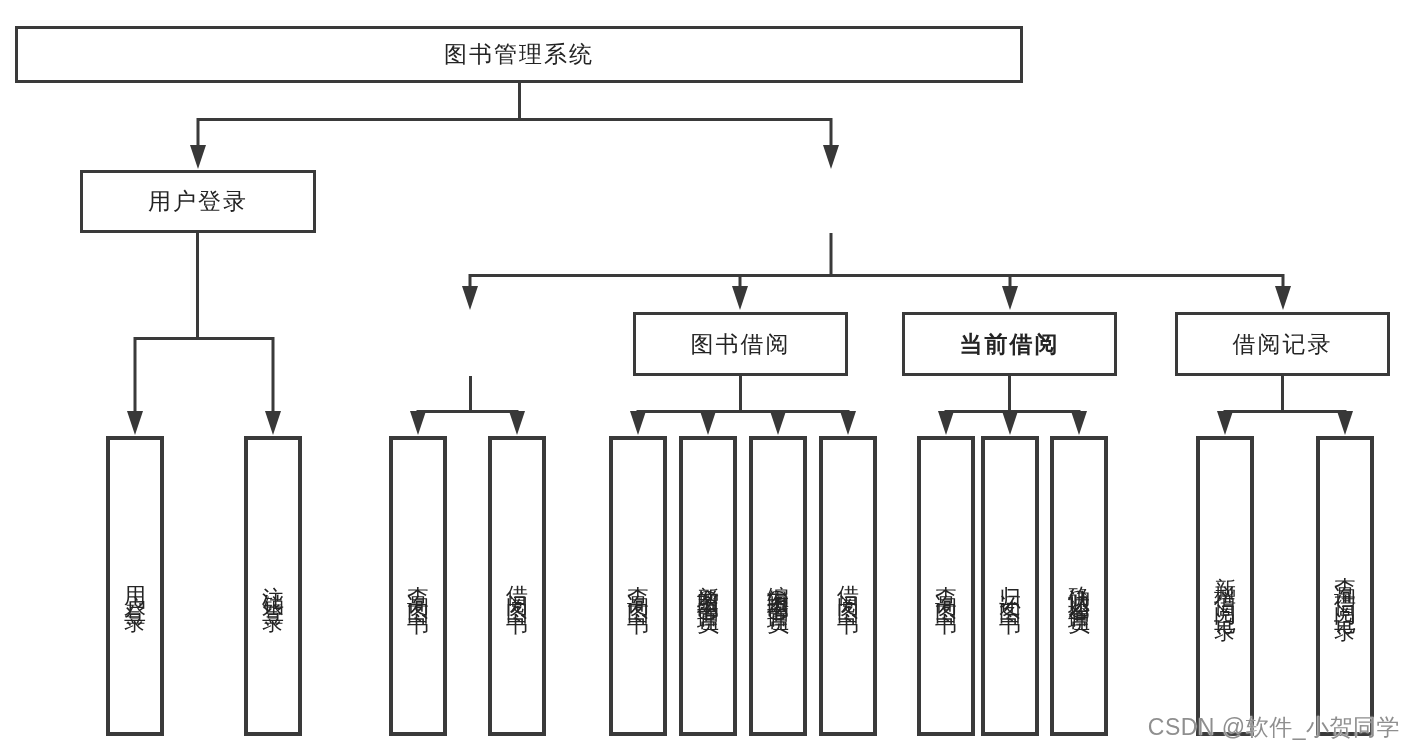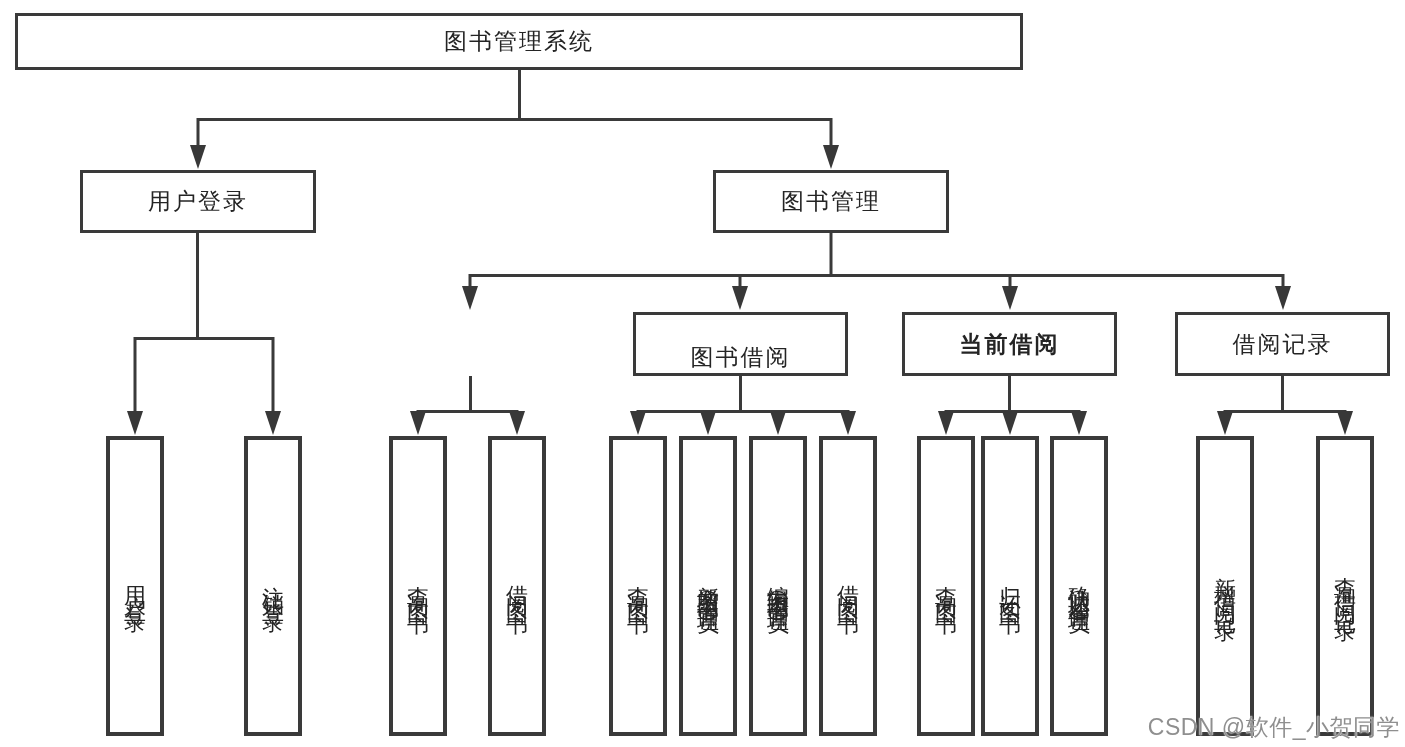--- a/index.html
+++ b/index.html
@@ -6,21 +6,21 @@
   .stage{
     position:relative;width:1405px;height:747px;background:#ffffff;overflow:hidden;
     font-family:"Liberation Sans","DejaVu Sans",sans-serif;color:#222222;
   }
   .stage svg{position:absolute;left:0;top:0;width:1405px;height:747px;}
   .box{
     position:absolute;box-sizing:border-box;background:#ffffff;
     border:3px solid #3a3a3a;display:flex;align-items:center;justify-content:center;
     font-size:23px;letter-spacing:2px;color:#242424;white-space:nowrap;
   }
-  .root{left:15px;top:13px;width:1008px;height:57px;}
+  .root{left:15px;top:26px;width:1008px;height:57px;}
   .lvl2{width:236px;height:63px;top:170px;}
   .lvl3{width:215px;height:64px;top:312px;}
   .leaf{
     width:58px;height:300px;top:436px;border-width:4px;
     writing-mode:vertical-rl;text-orientation:mixed;
     font-size:22px;letter-spacing:9px;
     display:flex;align-items:center;justify-content:center;
   }
   .leaf.tight{letter-spacing:4px;}
   .watermark{
@@ -84,25 +84,22 @@
     <polygon class="arrow" points="1337,411 1353,411 1345,435"></polygon>
   </svg>
 
   <div class="box root">
     <span>图书管理系统</span>
   </div>
 
   <div class="box lvl2" style="left:80px;">
     <span>用户登录</span>
   </div>
-  <div class="box lvl2" style="left:713px;">
-    <span>图书管理</span>
-  </div>
 
-  <div class="box lvl3" style="left:633px;align-items:flex-end;">
+  <div class="box lvl3" style="left:633px;">
     <span>图书借阅</span>
   </div>
   <div class="box lvl3" style="left:902px;font-weight:bold;">
     <span>当前借阅</span>
   </div>
   <div class="box lvl3" style="left:1175px;">
     <span>借阅记录</span>
   </div>
 
   <div class="box leaf" style="left:106px;">

